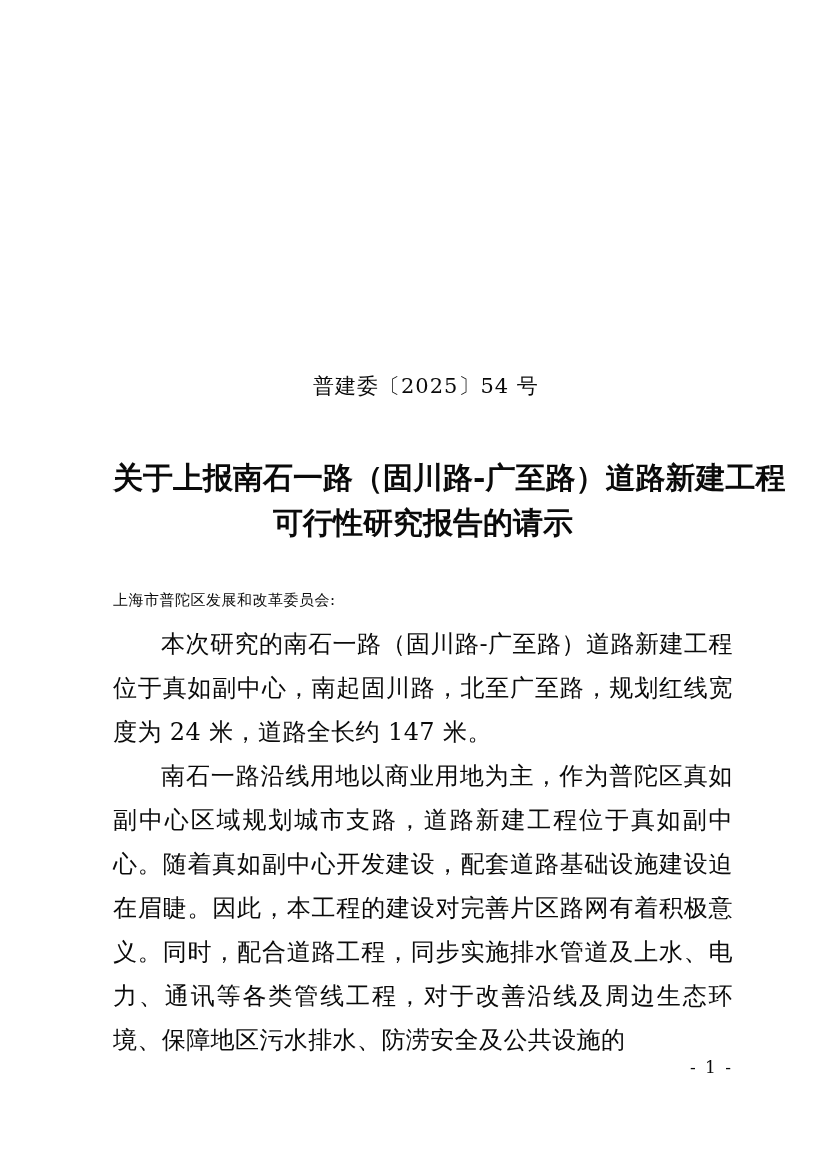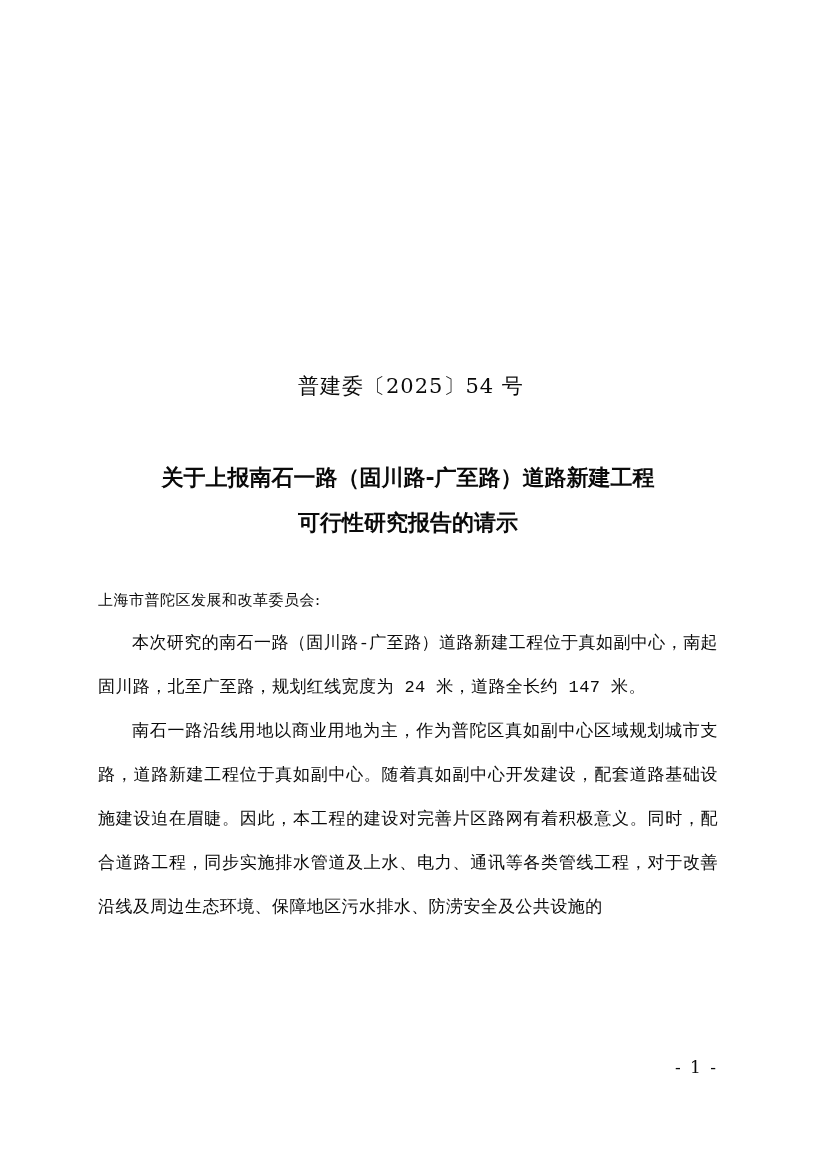--- a/index.html
+++ b/index.html
@@ -12,41 +12,41 @@
     width: 826px;
     height: 1169px;
     background: #ffffff;
     margin: 0 auto;
     overflow: hidden;
     font-family: "DejaVu Serif", "Liberation Serif", serif;
     color: #0a0a0a;
   }
   .content {
     position: absolute;
-    left: 98px;
+    left: 113px;
     top: 0;
     width: 620px;
     height: 1169px;
   }
   .doc-number {
     position: absolute;
     top: 372px;
     left: 200px;
     font-size: 21px;
     letter-spacing: 1px;
     font-family: "DejaVu Serif", "Liberation Serif", serif;
     white-space: nowrap;
   }
   .title {
     position: absolute;
     top: 455px;
     left: 0;
     width: 620px;
     text-align: center;
-    font-size: 22px;
+    font-size: 30px;
     font-weight: bold;
     line-height: 45px;
     letter-spacing: 0px;
     font-family: "DejaVu Serif", "Liberation Serif", serif;
   }
   .title .line {
     display: block;
     white-space: nowrap;
   }
   .body-block {
@@ -55,28 +55,27 @@
     left: 0;
     width: 620px;
   }
   .salutation {
     font-size: 15px;
     line-height: 44px;
     letter-spacing: 0.5px;
     margin-bottom: 0px;
   }
   .para {
-    font-size: 17px;
+    font-size: 24px;
     line-height: 44px;
     letter-spacing: 0.4px;
     text-align: justify;
     text-justify: inter-ideograph;
     text-indent: 2em;
     margin: 0;
-    font-family: Liberation Mono, monospace;
   }
   .page-number {
     position: absolute;
     bottom: 92px;
     right: 0;
     width: 620px;
     text-align: right;
     font-size: 17px;
     letter-spacing: 2px;
     font-family: "DejaVu Serif", "Liberation Serif", serif;

